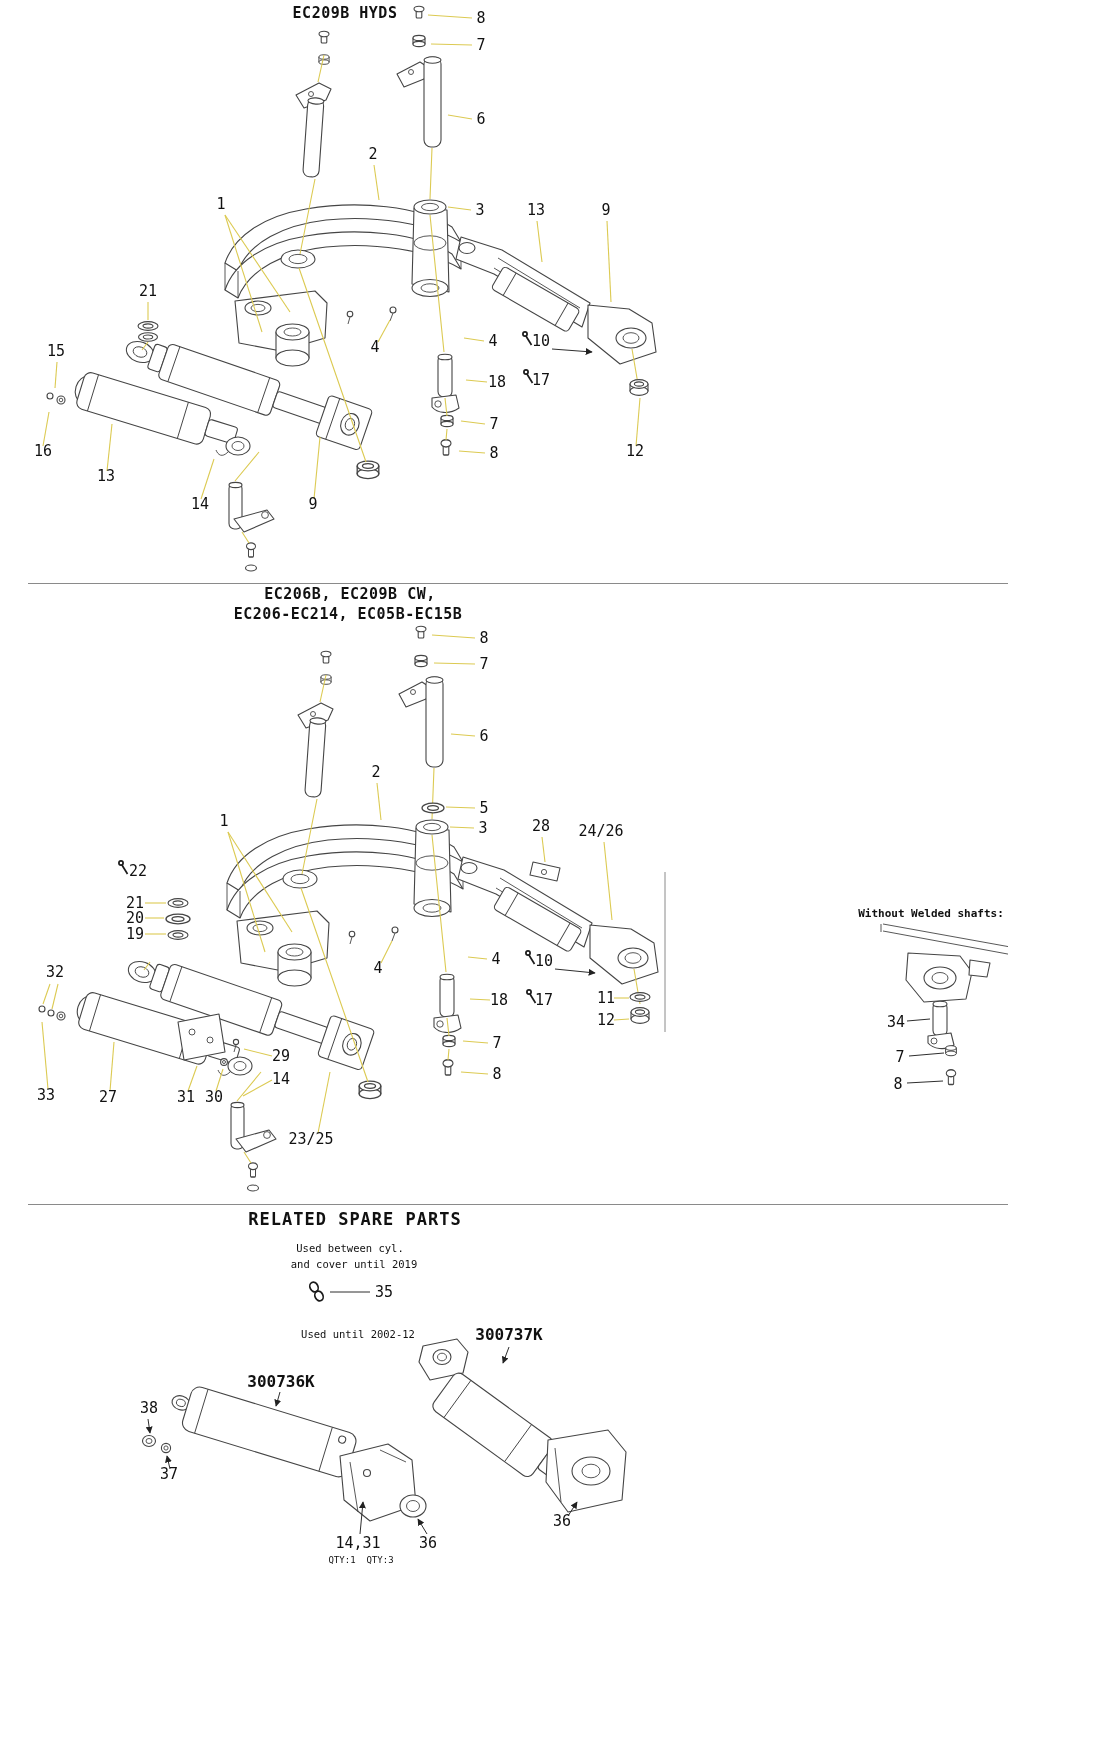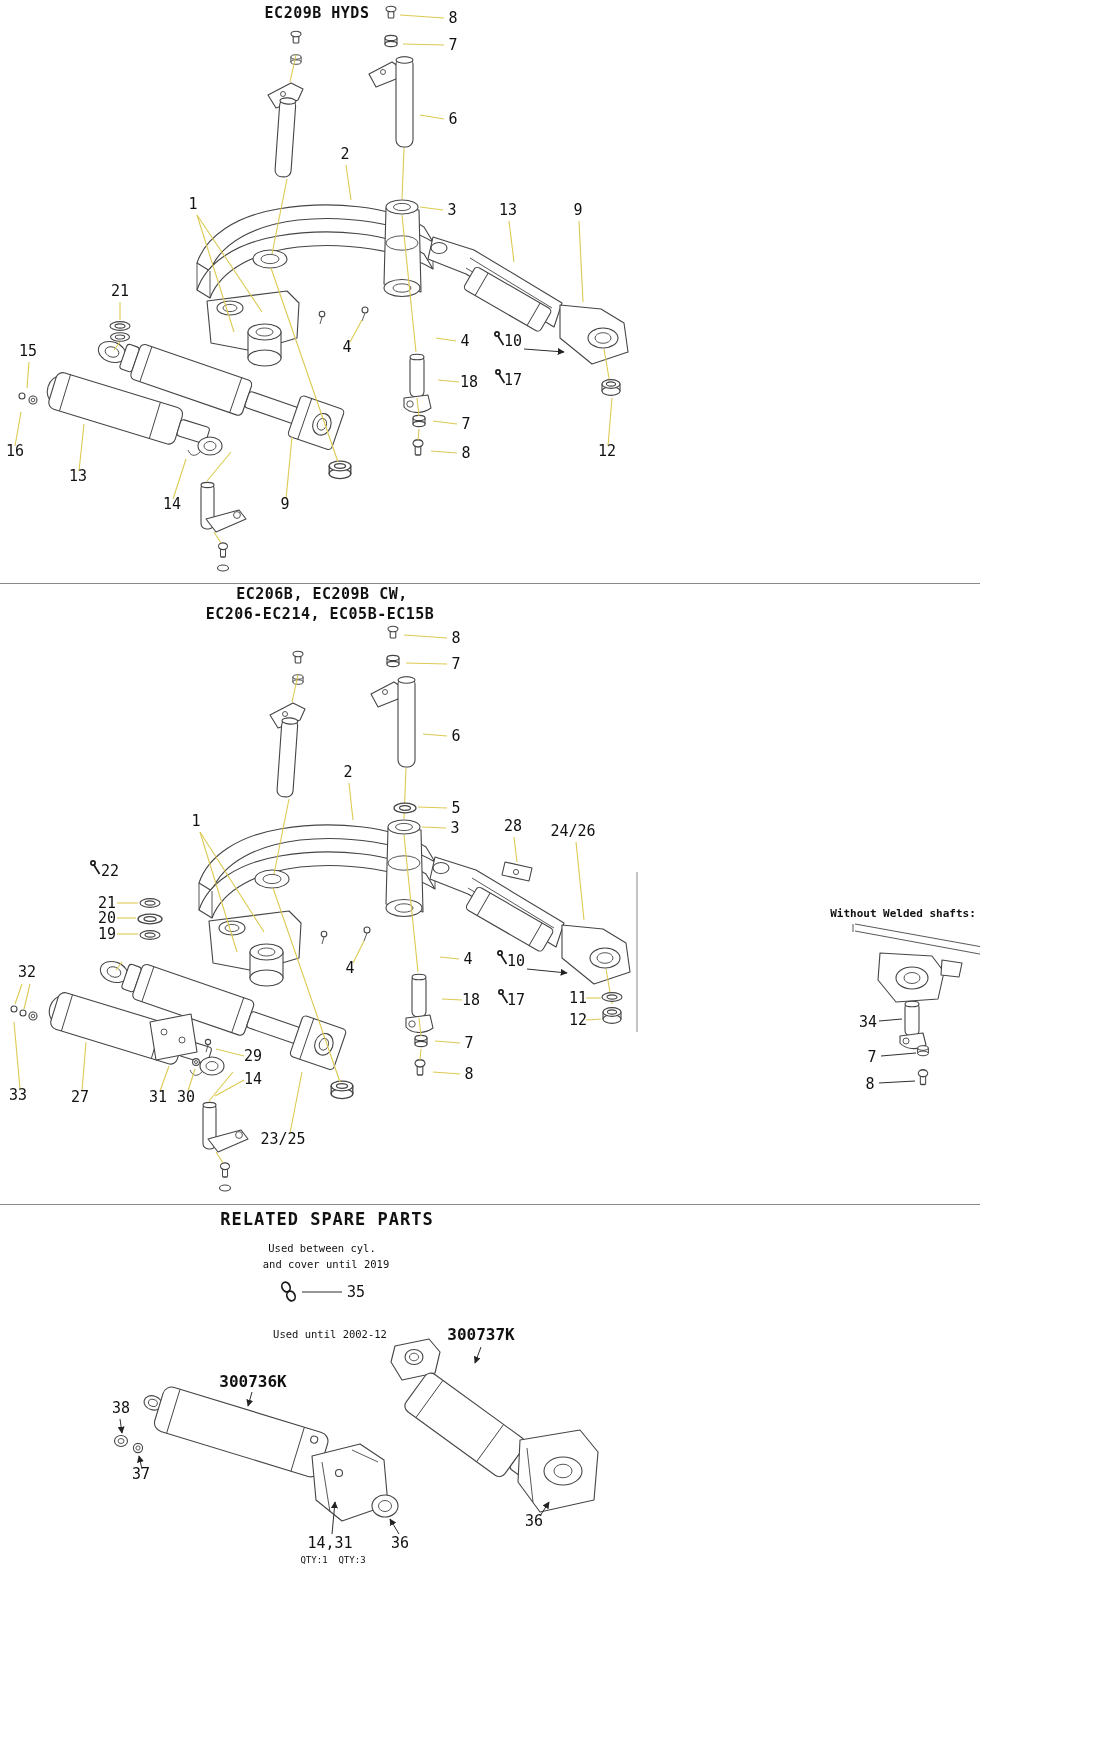--- a/index.html
+++ b/index.html
@@ -1,16 +1,16 @@
 <!DOCTYPE html>
 <html><head>
 <meta charset="utf-8">
 <style>
   html,body{margin:0;padding:0;background:#ffffff;}
-  .page{position:relative;width:980px;height:1739px;background:#fff;overflow:hidden;}
+  .page{position:relative;width:980px;height:1739px;background:#fff;overflow:hidden;padding-left:28px;}
   svg{display:block;}
   text{font-family:"DejaVu Sans Mono","Liberation Mono",monospace;fill:#111;}
   .callout{font-size:15px;}
   .title{font-size:15px;font-weight:bold;letter-spacing:.5px;}
   .title-lg{font-size:17px;font-weight:bold;letter-spacing:1px;}
   .subtitle{font-size:11px;font-weight:bold;}
   .note{font-size:10.5px;}
   .code{font-size:16px;font-weight:bold;}
   .qty{font-size:9px;}
   .part{fill:#ffffff;stroke:#454545;stroke-width:1.1;stroke-linejoin:round;}

